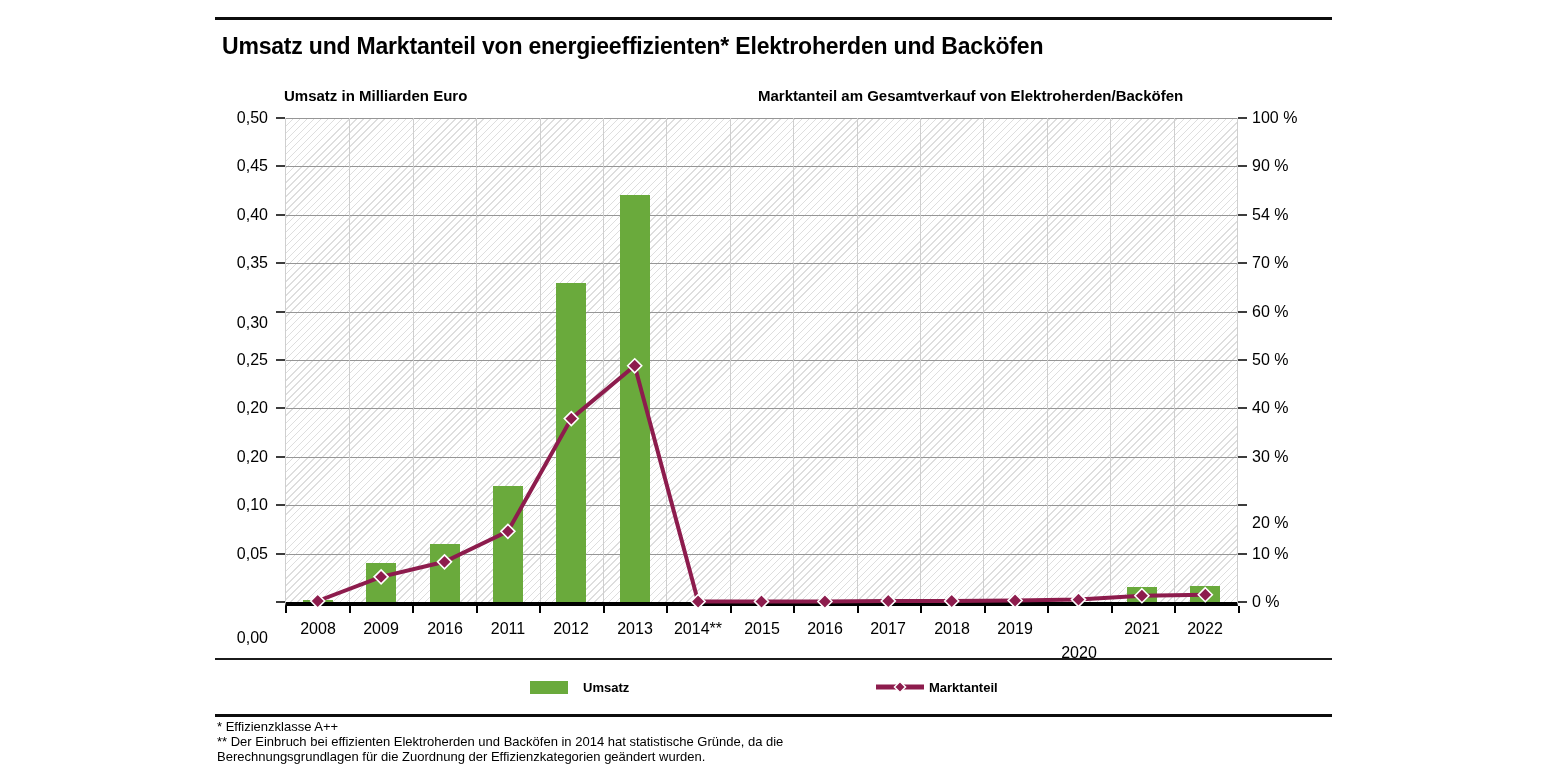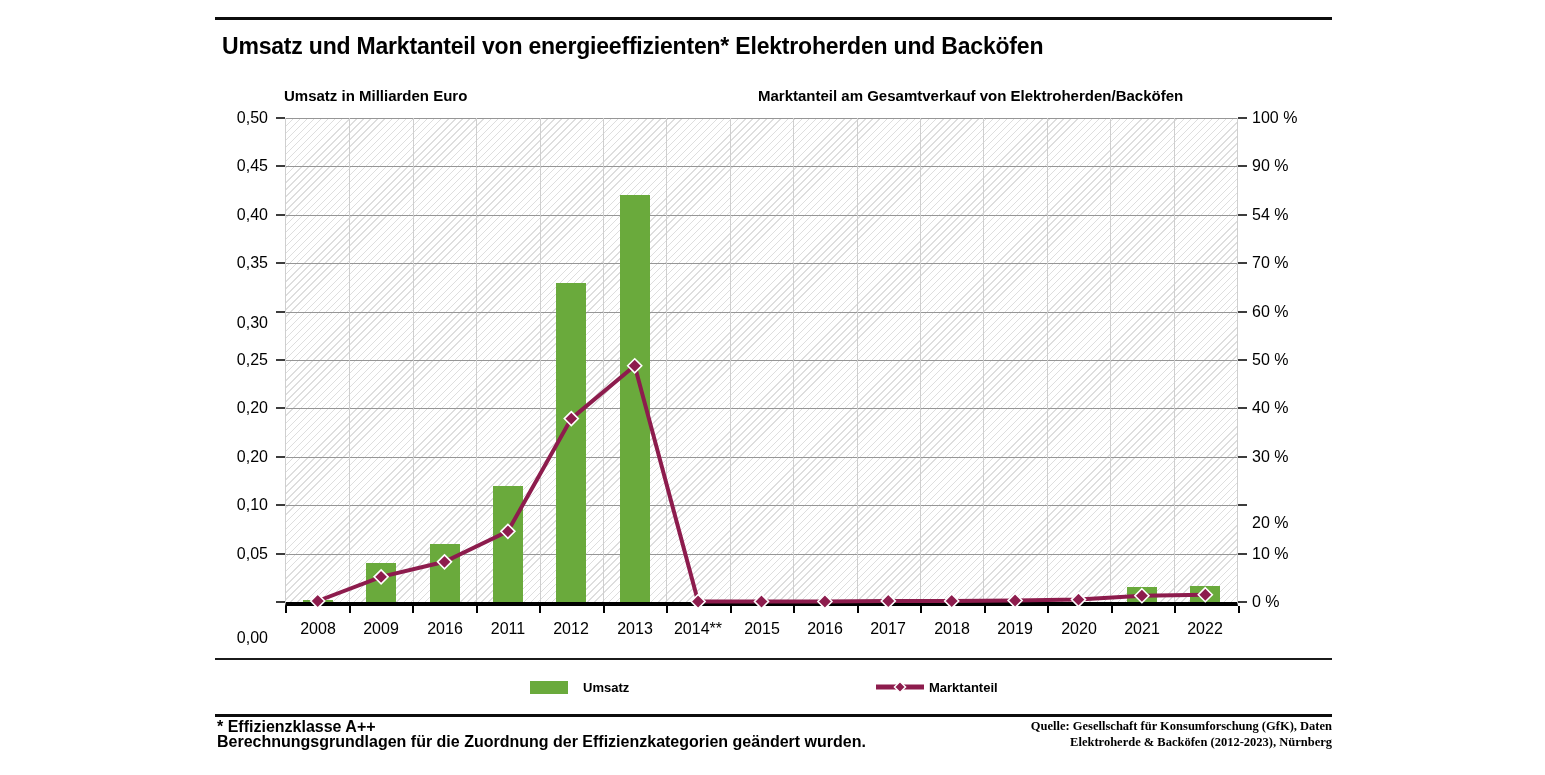--- a/index.html
+++ b/index.html
@@ -25,21 +25,21 @@
   .ytick-left{left:188px;text-align:right;}
   .ytick-right{left:1252px;text-align:left;}
   .side-tick{position:absolute;width:9px;height:2px;background:#3c3c3c;}
   .xtick{position:absolute;width:2px;height:7px;background:#000;top:606px;}
   .xlabel{position:absolute;top:620px;width:96px;margin-left:-48px;text-align:center;font-size:16px;}
   .legend-swatch{position:absolute;left:530px;top:681px;width:38px;height:13px;}
   .legend-label{position:absolute;top:681px;font-size:13px;font-weight:bold;line-height:13px;}
   .legend-label-umsatz{left:574px;margin-left:9px;}
   .legend-label-marktanteil{left:929px;}
   .legend-marker{position:absolute;left:876px;top:678px;width:48px;height:18px;}
-  .footnotes{position:absolute;left:217px;top:719px;font-size:16px;font-weight:700;line-height:15px;}
+  .footnotes{position:absolute;left:217px;top:719px;font-size:13px;font-weight:400;line-height:15px;}
   .source{position:absolute;right:213px;top:719px;font-size:12.5px;font-weight:600;line-height:15.5px;
           text-align:right;font-family:"Liberation Serif",serif;}
 </style>
 </head>
 <body>
 
 <div class="page">
   <div class="rule rule-top"></div>
 
   <div class="chart-title">Umsatz und Marktanteil von energieeffizienten* Elektroherden und Backöfen</div>
@@ -110,27 +110,24 @@
       <line id="lm-line" x1="0" y1="9" x2="48" y2="9" stroke-width="5" stroke="#8d1c4d"></line>
       <path id="lm-diamond" d="M24 3.5 L29.5 9 L24 14.5 L18.5 9 Z" stroke="#ffffff" stroke-width="1.5" fill="#8d1c4d"></path>
     </svg>
   </div>
   <div class="legend-label legend-label-marktanteil">Marktanteil</div>
 
   <div class="rule rule-bottom"></div>
 
   <div class="footnotes">
     <div>* Effizienzklasse A++</div>
+    <div>** Der Einbruch bei effizienten Elektroherden und Backöfen in 2014 hat statistische Gründe, da die</div>
     <div>Berechnungsgrundlagen für die Zuordnung der Effizienzkategorien geändert wurden.</div>
   </div>
 
-  <div class="source">
-    <div>Quelle: Gesellschaft für Konsumforschung (GfK), Daten</div>
-    <div>Elektroherde &amp; Backöfen (2012-2023), Nürnberg</div>
-  </div>
 <div class="ytick-label ytick-left" style="top: 109px;">0,50</div>
     <div class="ytick-label ytick-right" style="top: 109px;">100 %</div>
     <div class="side-tick" style="left: 276px; top: 117px;"></div>
     <div class="side-tick" style="left: 1238px; top: 117px;"></div>
     <div class="ytick-label ytick-left" style="top: 157px;">0,45</div>
     <div class="ytick-label ytick-right" style="top: 157px;">90 %</div>
     <div class="side-tick" style="left: 276px; top: 165px;"></div>
     <div class="side-tick" style="left: 1238px; top: 165px;"></div>
     <div class="ytick-label ytick-left" style="top: 206px;">0,40</div>
     <div class="ytick-label ytick-right" style="top: 206px;">54 %</div>
@@ -189,16 +186,16 @@
     <div class="xlabel" style="left: 445px;">2016</div>
     <div class="xlabel" style="left: 508px;">2011</div>
     <div class="xlabel" style="left: 571px;">2012</div>
     <div class="xlabel" style="left: 635px;">2013</div>
     <div class="xlabel" style="left: 698px;">2014**</div>
     <div class="xlabel" style="left: 762px;">2015</div>
     <div class="xlabel" style="left: 825px;">2016</div>
     <div class="xlabel" style="left: 888px;">2017</div>
     <div class="xlabel" style="left: 952px;">2018</div>
     <div class="xlabel" style="left: 1015px;">2019</div>
-    <div class="xlabel" style="left: 1079px;">2020</div>
+    <div class="xlabel" style="left: 1079px; margin-top: 24px;">2020</div>
     <div class="xlabel" style="left: 1142px;">2021</div>
     <div class="xlabel" style="left: 1205px;">2022</div>
   </div>
 
 </body></html>

